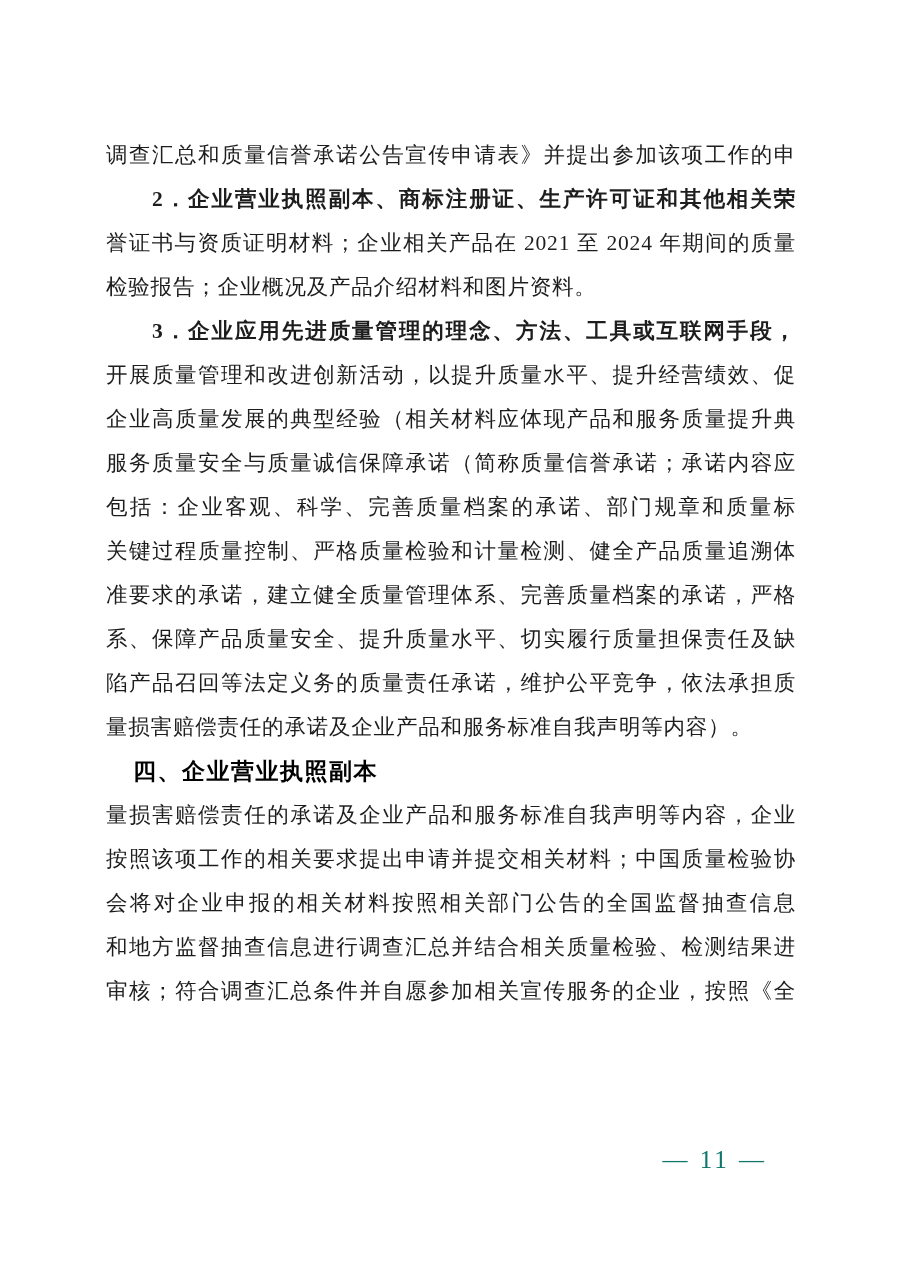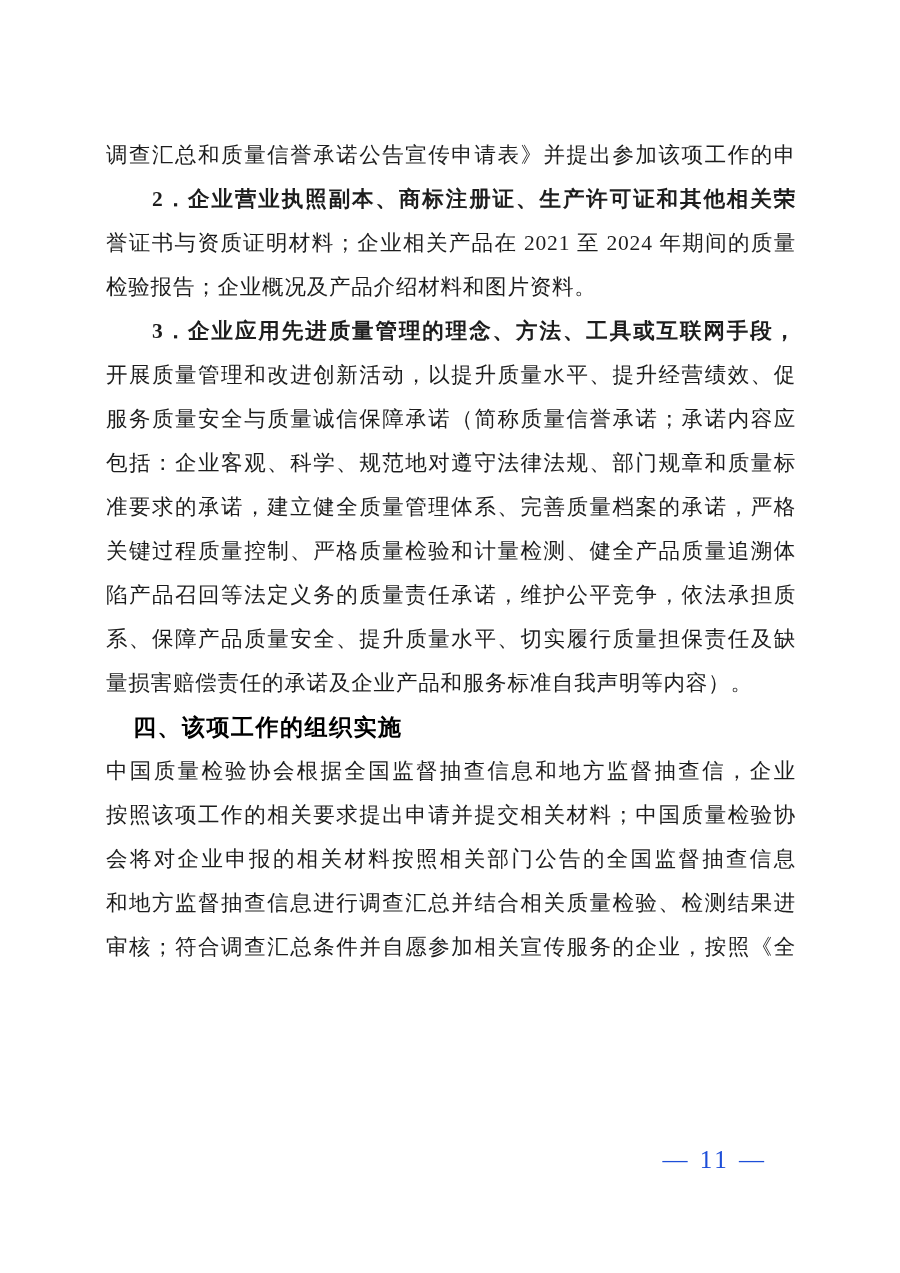--- a/index.html
+++ b/index.html
@@ -49,43 +49,44 @@
     text-align: left;
     text-align-last: left;
   }
   .page-number {
     position: absolute;
     top: 1146px;
     right: 133px;
     font-family: "Liberation Serif", "DejaVu Serif", serif;
     font-size: 25px;
     letter-spacing: 3px;
-    color: #1d4ed8;
+    color: #0f766e;
     white-space: nowrap;
   }
 </style>
 </head>
 <body>
 
 <div class="page">
   <div class="text-block">
     <div class="line">调查汇总和质量信誉承诺公告宣传申请表》并提出参加该项工作的申请。</div>
     <div class="line indent">2．企业营业执照副本、商标注册证、生产许可证和其他相关荣</div>
     <div class="line">誉证书与资质证明材料；企业相关产品在 2021 至 2024 年期间的质量</div>
     <div class="line left">检验报告；企业概况及产品介绍材料和图片资料。</div>
     <div class="line indent">3．企业应用先进质量管理的理念、方法、工具或互联网手段，</div>
     <div class="line">开展质量管理和改进创新活动，以提升质量水平、提升经营绩效、促进</div>
+    <div class="line">企业高质量发展的典型经验（相关材料应体现产品和服务质量提升典</div>
     <div class="line">服务质量安全与质量诚信保障承诺（简称质量信誉承诺；承诺内容应</div>
-    <div class="line">包括：企业客观、科学、规范地对遵守法律法规、部门规章和质量标</div>
+    <div class="line">包括：企业客观、科学、完善质量档案的承诺、部门规章和质量标</div>
+    <div class="line">关键过程质量控制、严格质量检验和计量检测、健全产品质量追溯体</div>
     <div class="line">准要求的承诺，建立健全质量管理体系、完善质量档案的承诺，严格</div>
-    <div class="line">关键过程质量控制、严格质量检验和计量检测、健全产品质量追溯体</div>
+    <div class="line">系、保障产品质量安全、提升质量水平、切实履行质量担保责任及缺</div>
     <div class="line">陷产品召回等法定义务的质量责任承诺，维护公平竞争，依法承担质</div>
-    <div class="line">系、保障产品质量安全、提升质量水平、切实履行质量担保责任及缺</div>
     <div class="line left">量损害赔偿责任的承诺及企业产品和服务标准自我声明等内容）。</div>
-    <div class="line heading">四、该项工作的组织实施</div>
-    <div class="line">中国质量检验协会根据全国监督抽查信息和地方监督抽查信，企业</div>
+    <div class="line heading">四、企业营业执照副本</div>
+    <div class="line">量损害赔偿责任的承诺及企业产品和服务标准自我声明等内容，企业</div>
     <div class="line">按照该项工作的相关要求提出申请并提交相关材料；中国质量检验协</div>
     <div class="line">会将对企业申报的相关材料按照相关部门公告的全国监督抽查信息</div>
     <div class="line">和地方监督抽查信息进行调查汇总并结合相关质量检验、检测结果进行</div>
     <div class="line">审核；符合调查汇总条件并自愿参加相关宣传服务的企业，按照《全国</div>
   </div>
   <div class="page-number">— 11 —</div>
 </div>
 
 </body></html>

